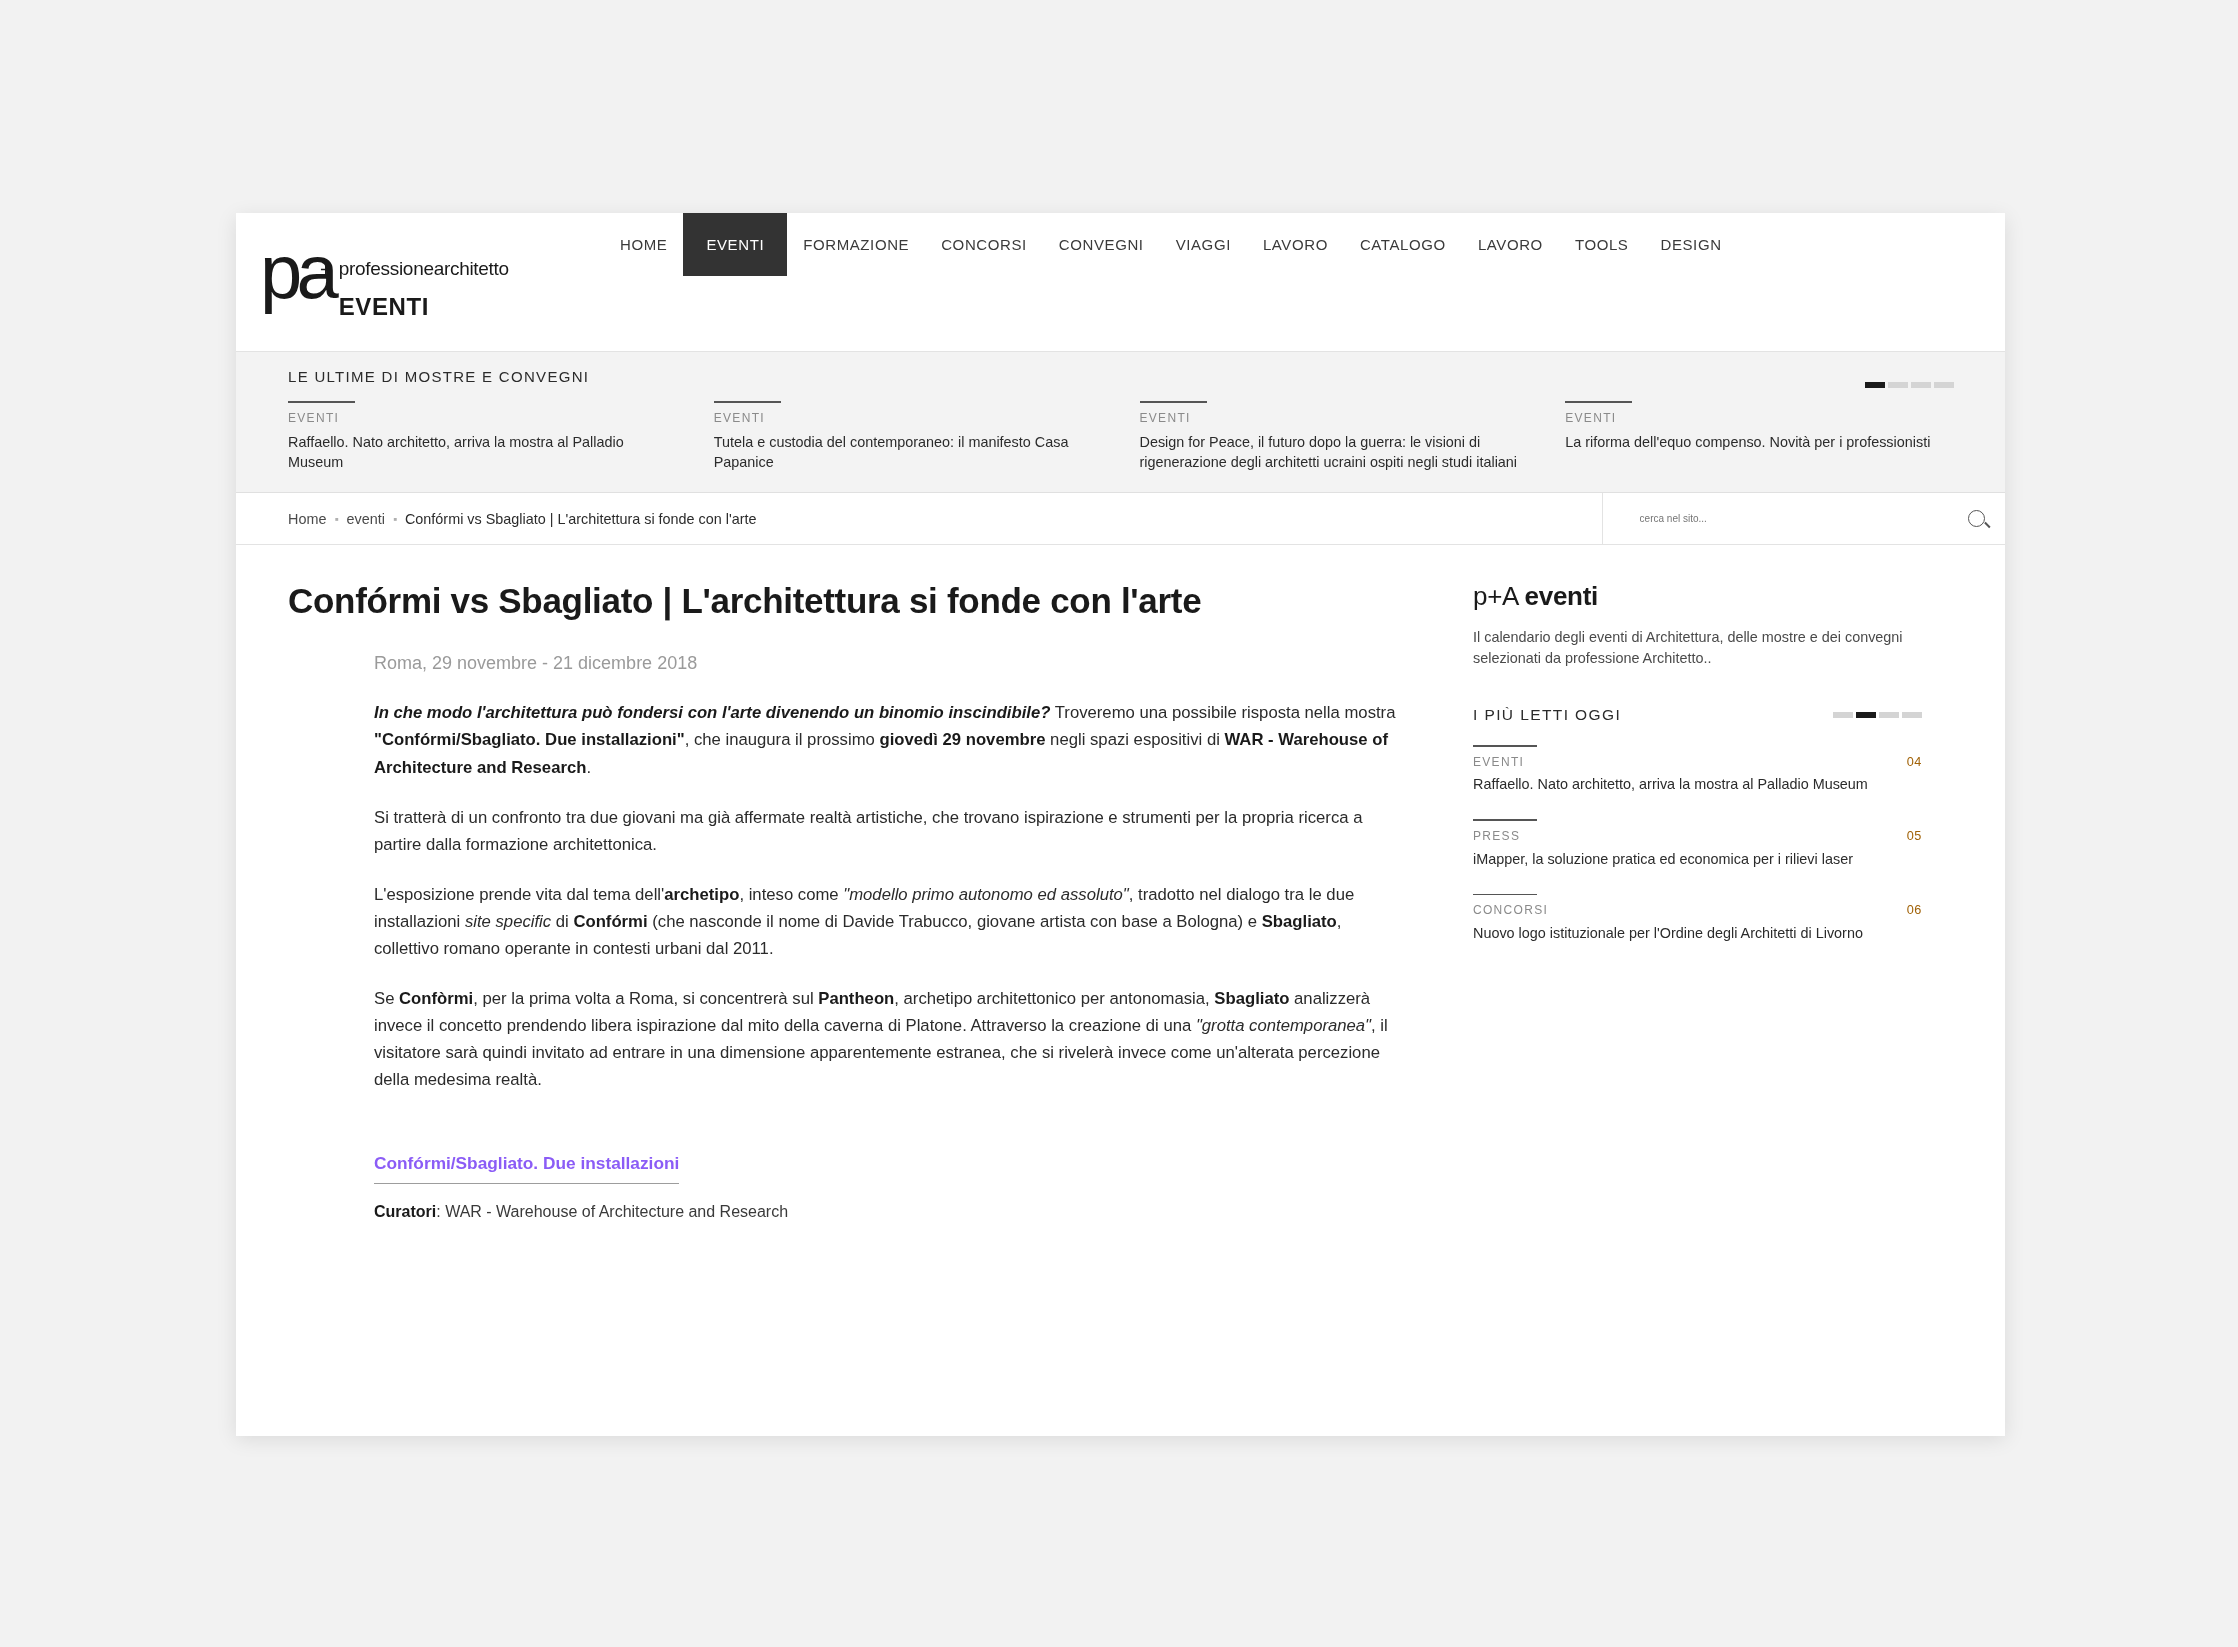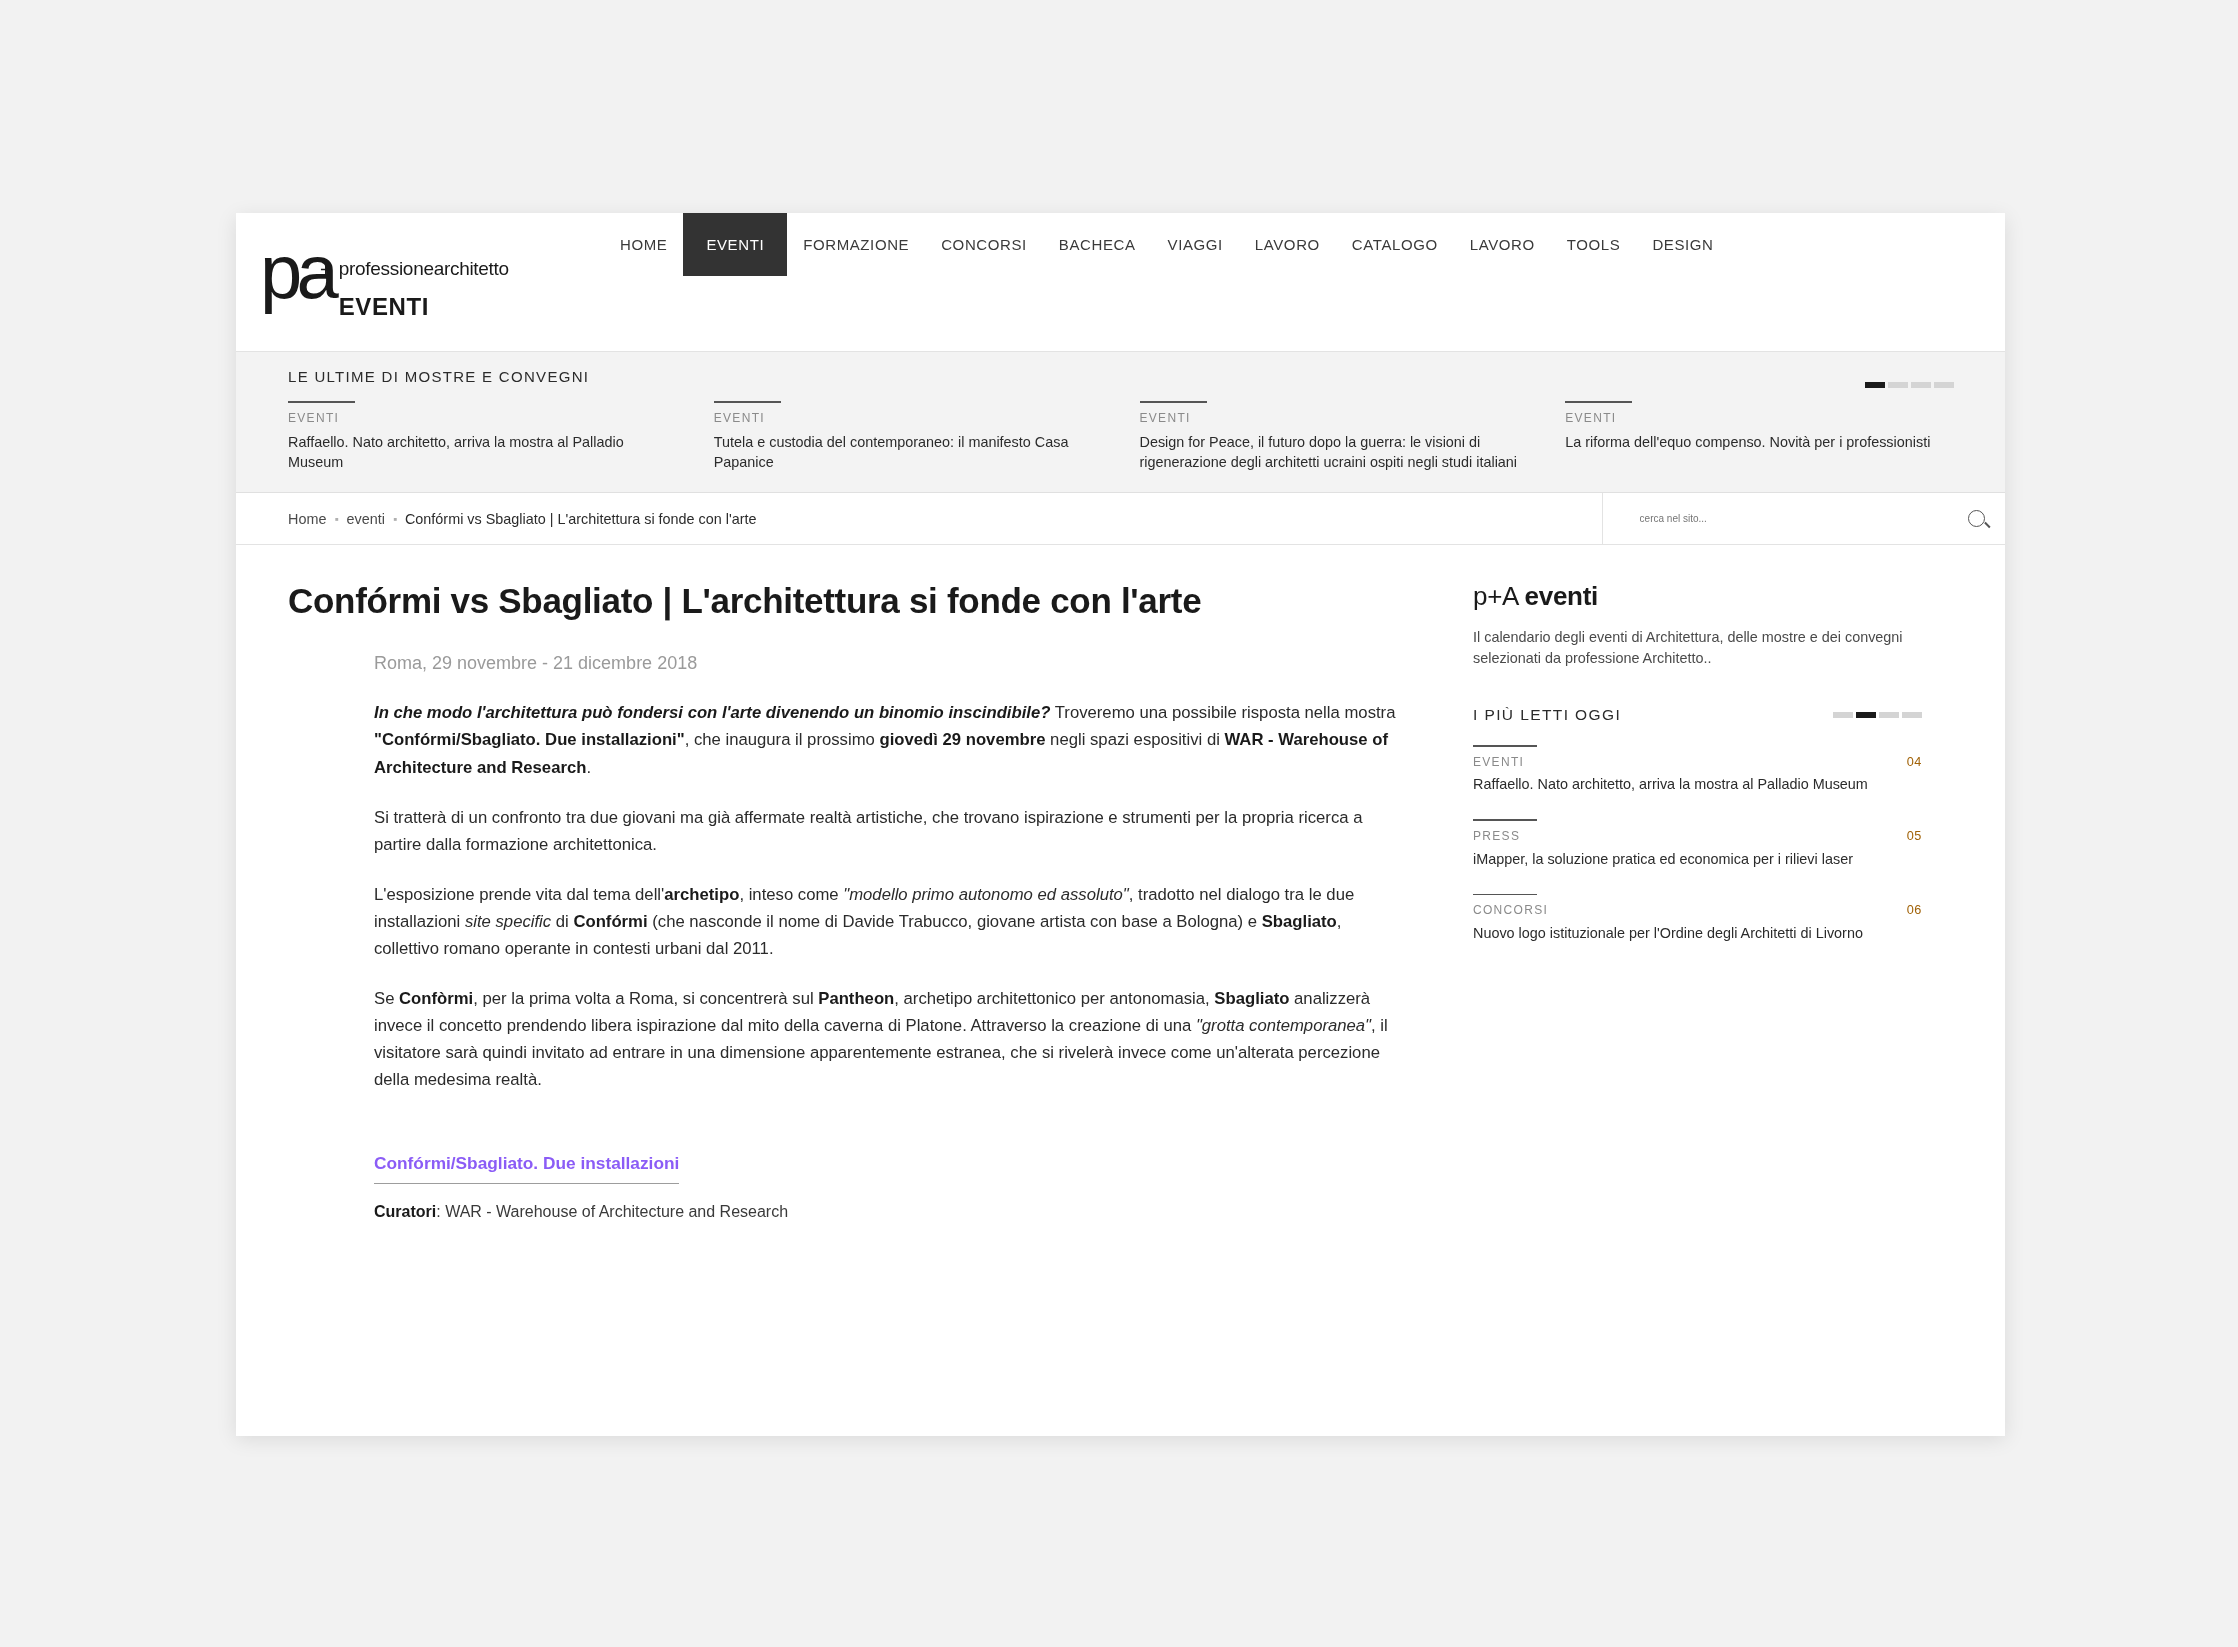--- a/index.html
+++ b/index.html
@@ -294,21 +294,21 @@
           <div class="logo-name"><span>professione</span><b>architetto</b></div>
           <div class="logo-sub">EVENTI</div>
         </div>
       </div>
     </div>
     <div class="nav">
       <div class="nav-item">HOME</div>
       <div class="nav-item active">EVENTI</div>
       <div class="nav-item">FORMAZIONE</div>
       <div class="nav-item">CONCORSI</div>
-      <div class="nav-item">BACHECA</div>
+      <div class="nav-item">CONVEGNI</div>
       <div class="nav-item">VIAGGI</div>
       <div class="nav-item">LAVORO</div>
       <div class="nav-item">CATALOGO</div>
       <div class="nav-item">LAVORO</div>
       <div class="nav-item">TOOLS</div>
       <div class="nav-item">DESIGN</div>
     </div>
   </div>
 
   <div class="ticker">

